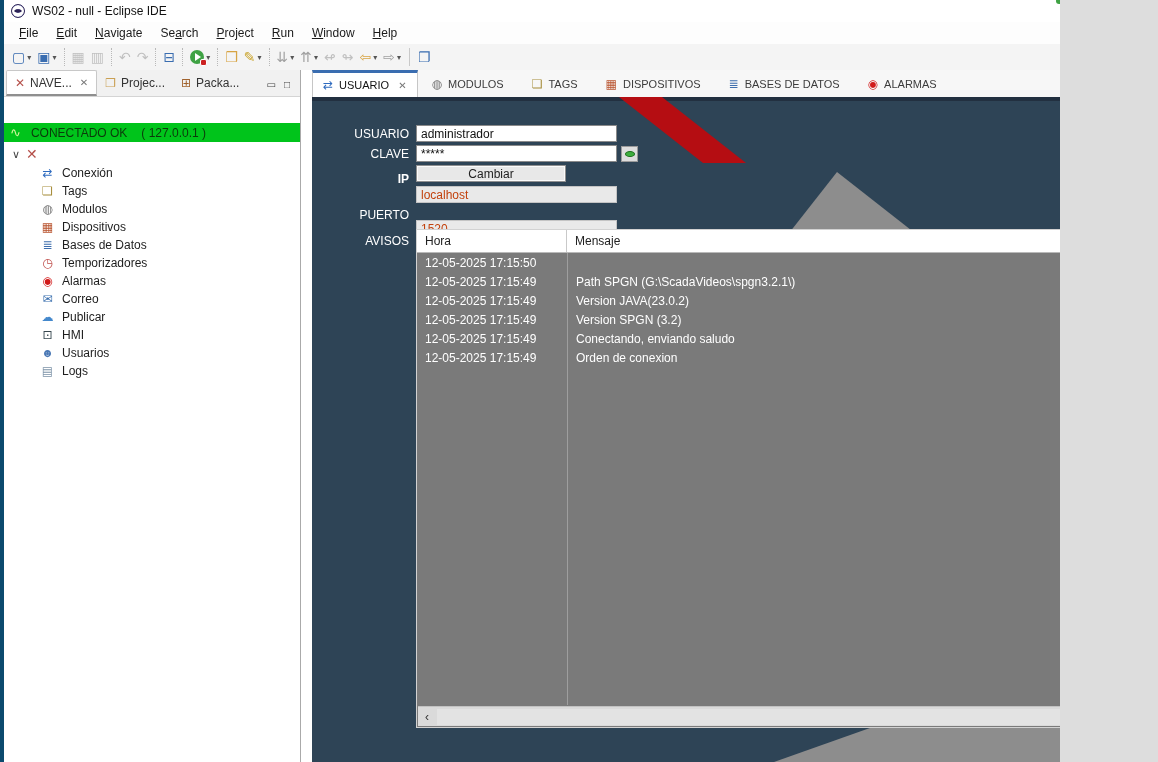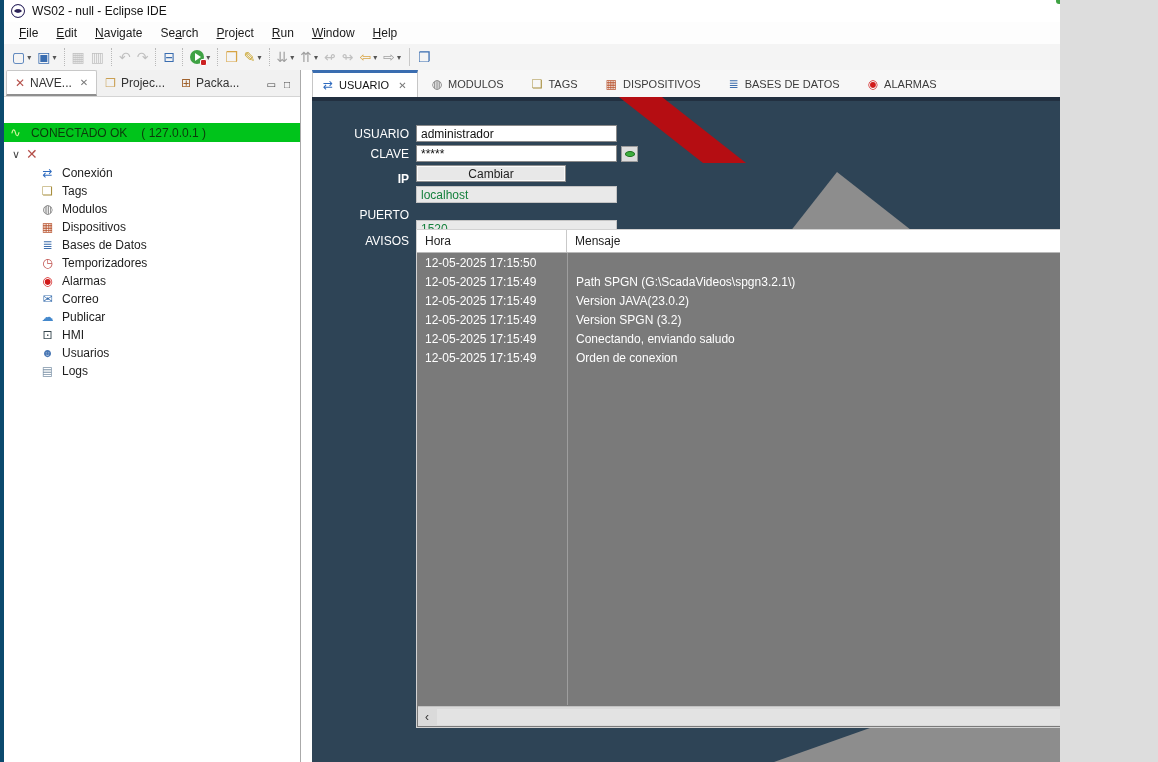--- a/index.html
+++ b/index.html
@@ -91,21 +91,21 @@
   #gray-tri-2     { background:#8d8d8d; clip-path:polygon(802px 414px,842px 437px,802px 449px); }
   #band-gray-bot  { background:#8d8d8d; clip-path:polygon(805px 593px,850px 628px,850px 665px,462px 665px,651px 598px); }
 
   
   .lbl { position:absolute; width:97px; text-align:right; color:#fff; font-size:12px; line-height:16px; z-index:2; }
   #lbl-usuario { top:29px; } #lbl-clave { top:49px;padding-left:12px; } #lbl-ip { top:74px;font-weight:bold; } #lbl-puerto { top:110px; } #lbl-avisos { top:136px; }
   .inp { position:absolute; left:104px; width:201px; height:17px; font-size:12px; padding:0 4px;
          border:1px solid #8a8a8a; background:#fff; color:#111; z-index:2;
          font-family:"Liberation Sans","DejaVu Sans",sans-serif; }
   #inp-usuario { top:28px; } #inp-clave { top:48px; }
-  .inp.dis { background:#e9e9e9; color:#15803d; border-color:#c4c4c4; }
+  .inp.dis { background:#e9e9e9; color:#c2410c; border-color:#c4c4c4; }
   #inp-ip { top:89px; } #inp-puerto { top:123px; }
   #btn-cambiar { position:absolute; left:104px; top:68px; width:150px; height:17px; z-index:2;
       background:#e8e8e8; border:1px solid #8f8f8f; box-shadow:inset 0 0 0 1px #fbfbfb;
       font-size:12px; color:#222; text-align:center; line-height:14px;
       font-family:"Liberation Sans","DejaVu Sans",sans-serif; }
   #btn-eye { position:absolute; left:309px; top:49px; width:17px; height:16px; z-index:2;
       background:#dedede; border:1px solid #9a9a9a; display:flex; align-items:center; justify-content:center; }
   .eye-shape { width:10px; height:6px; border-radius:50%; background:#3fae3f; border:1px solid #1d6f1d; }
 
   

